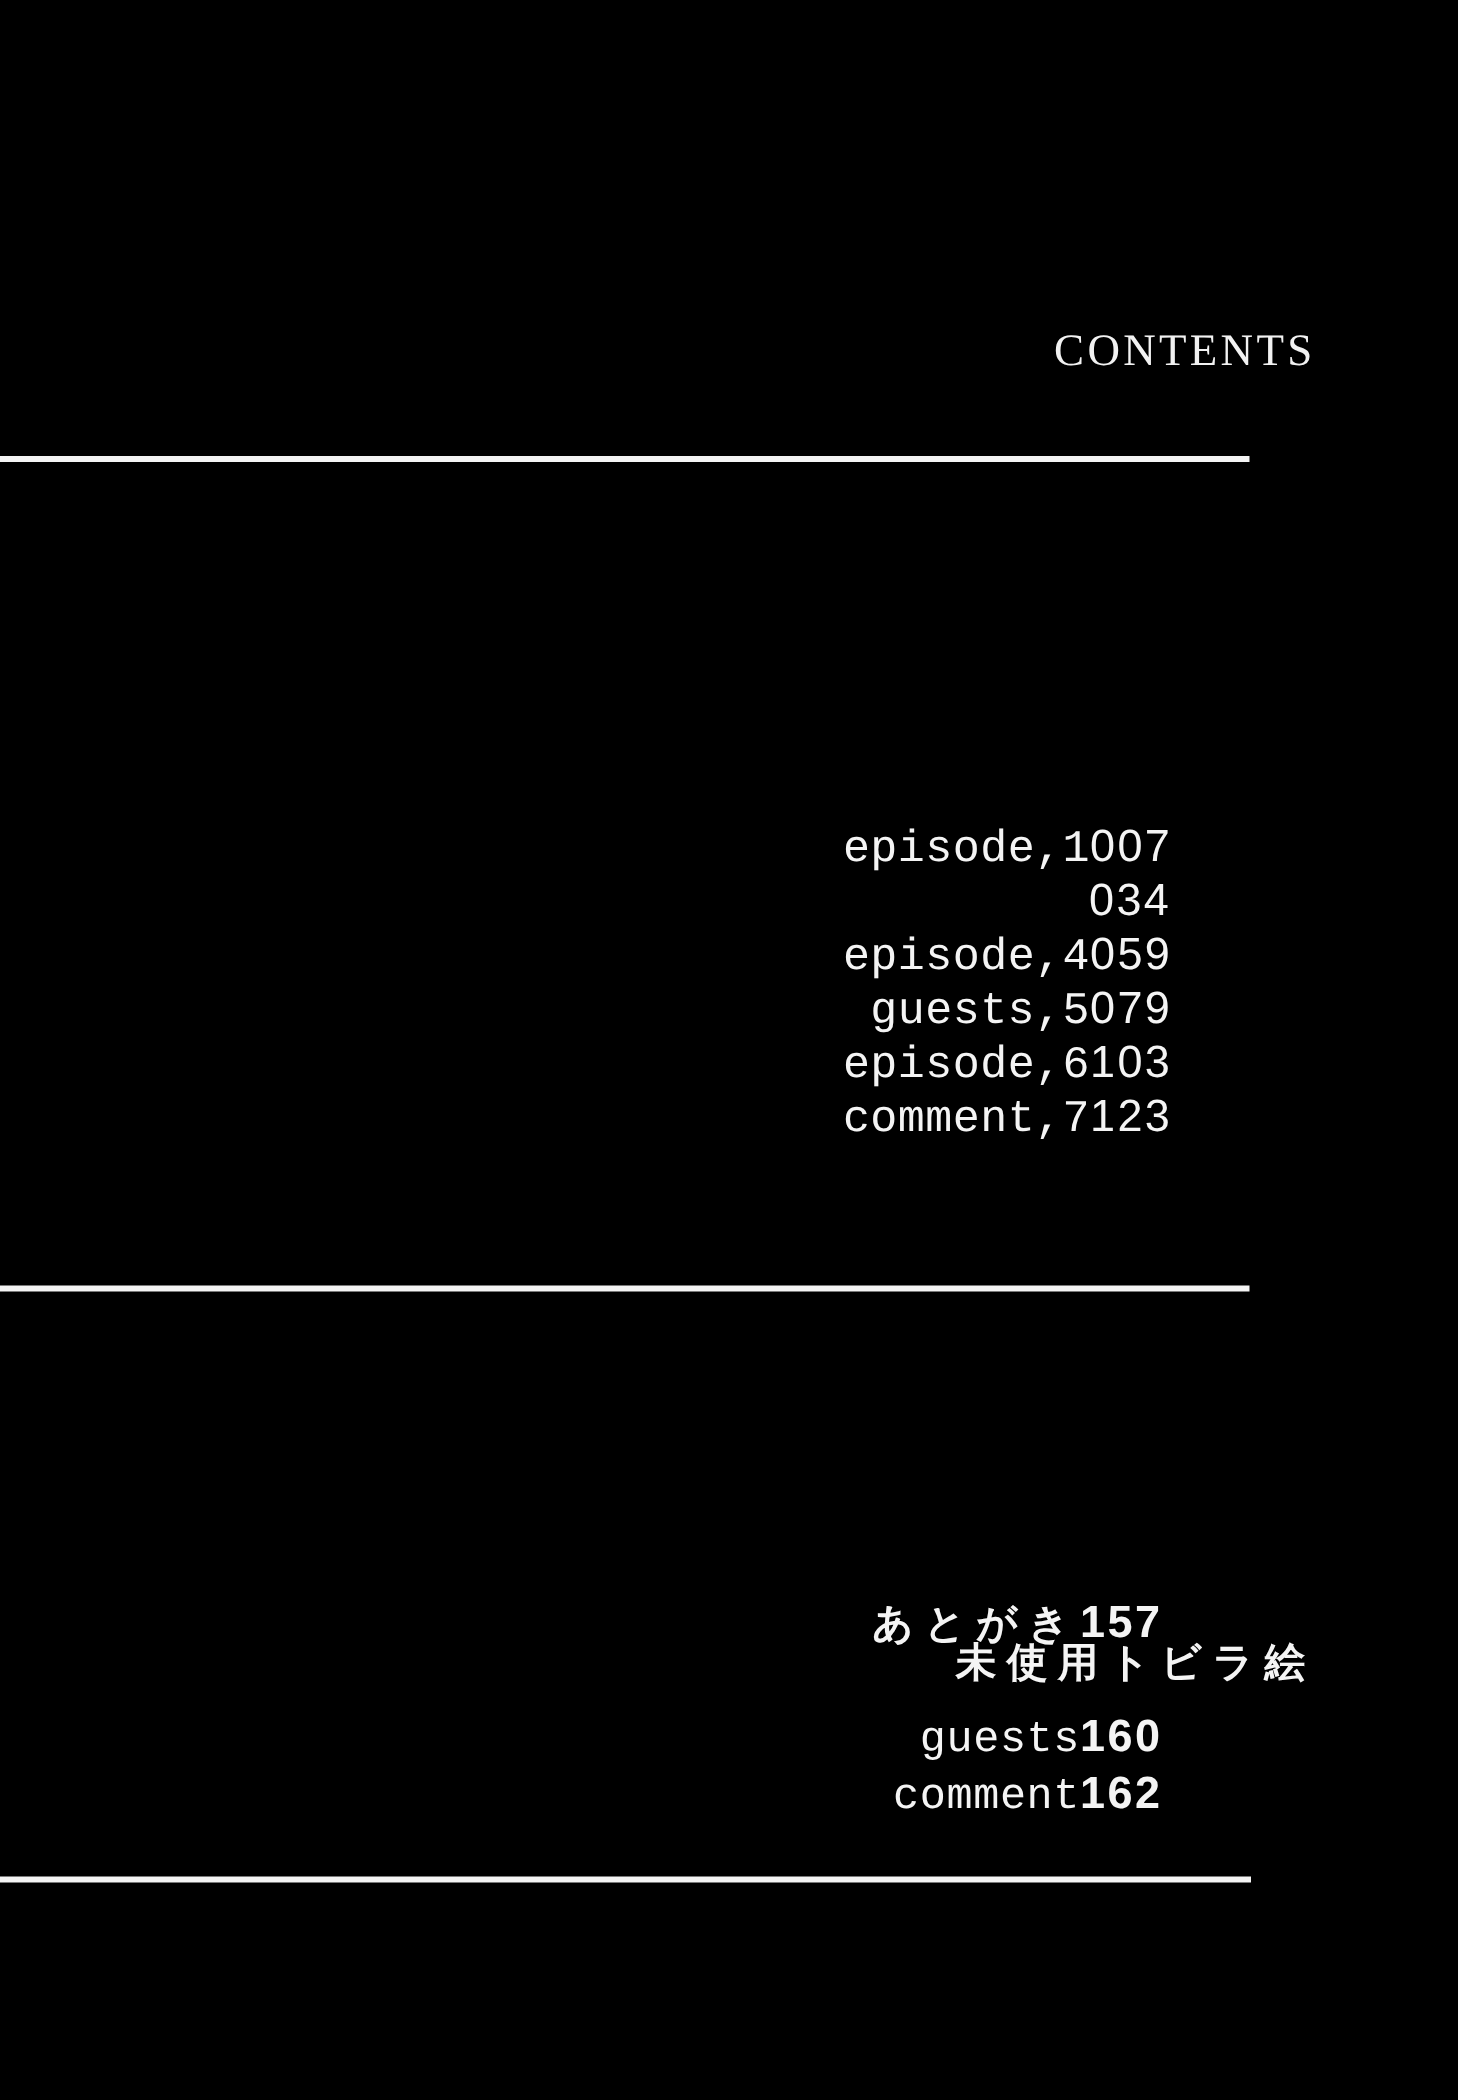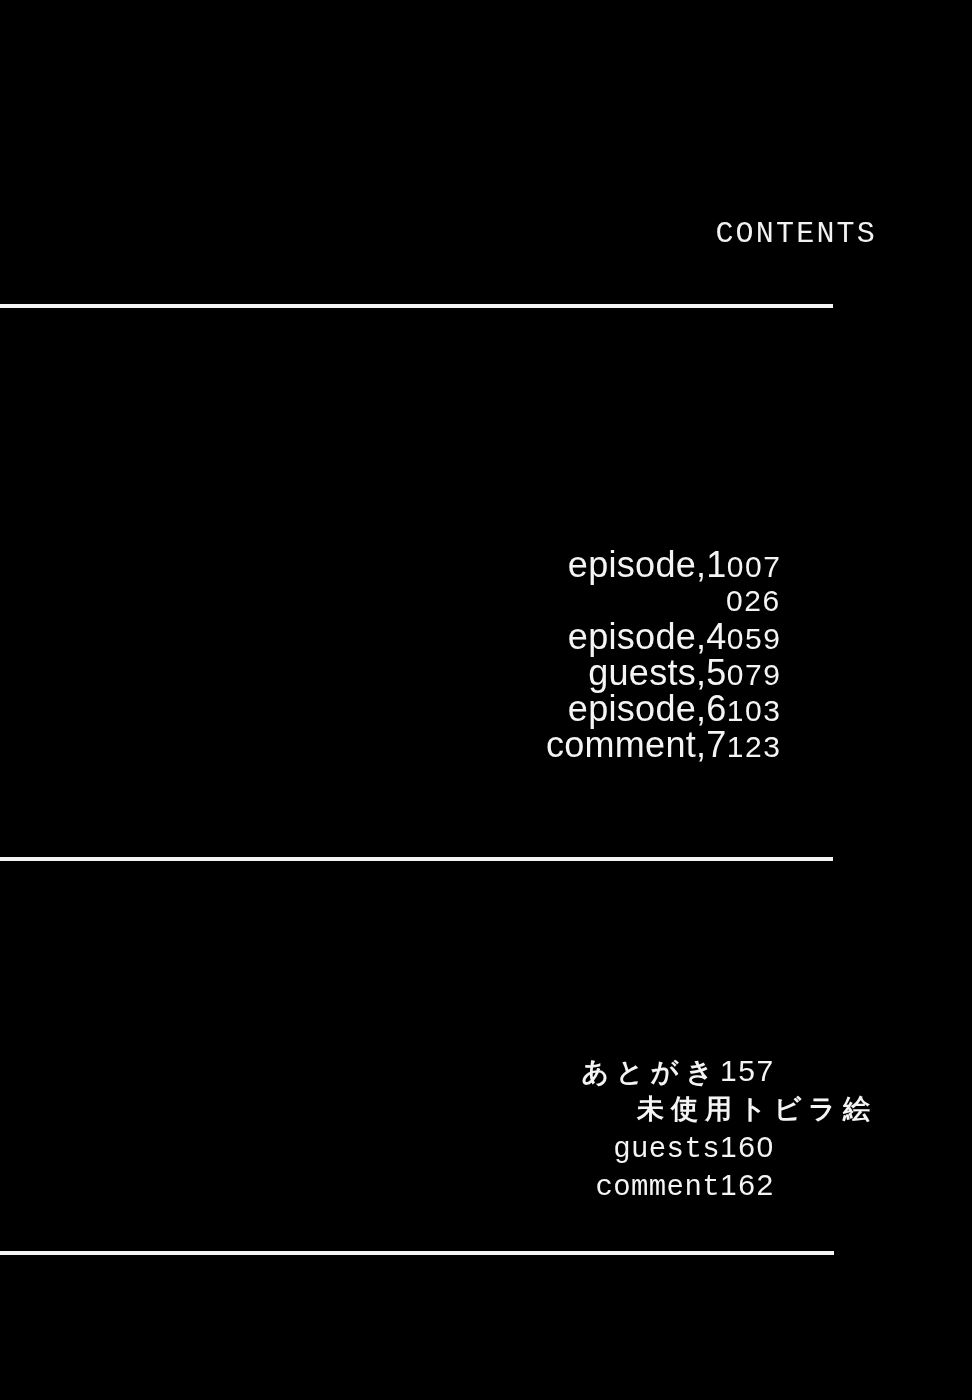--- a/index.html
+++ b/index.html
@@ -24,21 +24,21 @@
   }
 
   
   .contents-title {
     position: absolute;
     left: 0;
     top: 214px;
     width: 877px;
     text-align: right;
     color: #f2f2f2;
-    font-family: Liberation Mono, monospace;
+    font-family: Liberation Serif, serif;
     font-size: 30px;
     font-weight: 300;
     letter-spacing: 2.2px;
     line-height: 40px;
     white-space: nowrap;
   }
 
   
   .rule {
     position: absolute;
@@ -73,22 +73,22 @@
 
   
   .episodes {
     top: 547px;
   }
   .episodes .toc-row {
     height: 36px;
     line-height: 36px;
   }
   .episodes .toc-label {
-    font-family: Liberation Sans, sans-serif;
-    font-size: 36px;
+    font-family: Liberation Mono, monospace;
+    font-size: 30px;
     font-weight: 400;
     letter-spacing: 0.3px;
     width: 730px;
     padding-right: 0;
   }
   .episodes .toc-page {
     font-family: "Liberation Sans", sans-serif;
     font-size: 30px;
     font-weight: 400;
     letter-spacing: 1.6px;
@@ -105,24 +105,25 @@
     line-height: 38px;
   }
   .backmatter .toc-label {
     width: 730px;
     font-size: 28px;
     font-weight: 400;
   }
   .backmatter .toc-page {
     font-family: "Liberation Sans", sans-serif;
     font-size: 30px;
-    font-weight: 400;
+    font-weight: 700;
     letter-spacing: 1.6px;
     width: 147px;
     padding-right: 12px;
+    margin-top: 11px;
   }
   
   .backmatter .toc-row.jp .toc-label {
     font-family: "DejaVu Sans", sans-serif;
     font-size: 27px;
     font-weight: 700;
     letter-spacing: 7px;
     padding-right: 0;
   }
   
@@ -141,21 +142,21 @@
   <div class="contents-title">CONTENTS</div>
 
   <div class="rule rule-top"></div>
 
   <div class="toc-block episodes">
     <div class="toc-row">
       <span class="toc-label">episode,1</span>
       <span class="toc-page">007</span>
     </div>
     <div class="toc-row">
-      <span class="toc-page">026</span>
+      <span class="toc-page">034</span>
     </div>
     <div class="toc-row">
       <span class="toc-label">episode,4</span>
       <span class="toc-page">059</span>
     </div>
     <div class="toc-row">
       <span class="toc-label">guests,5</span>
       <span class="toc-page">079</span>
     </div>
     <div class="toc-row">

